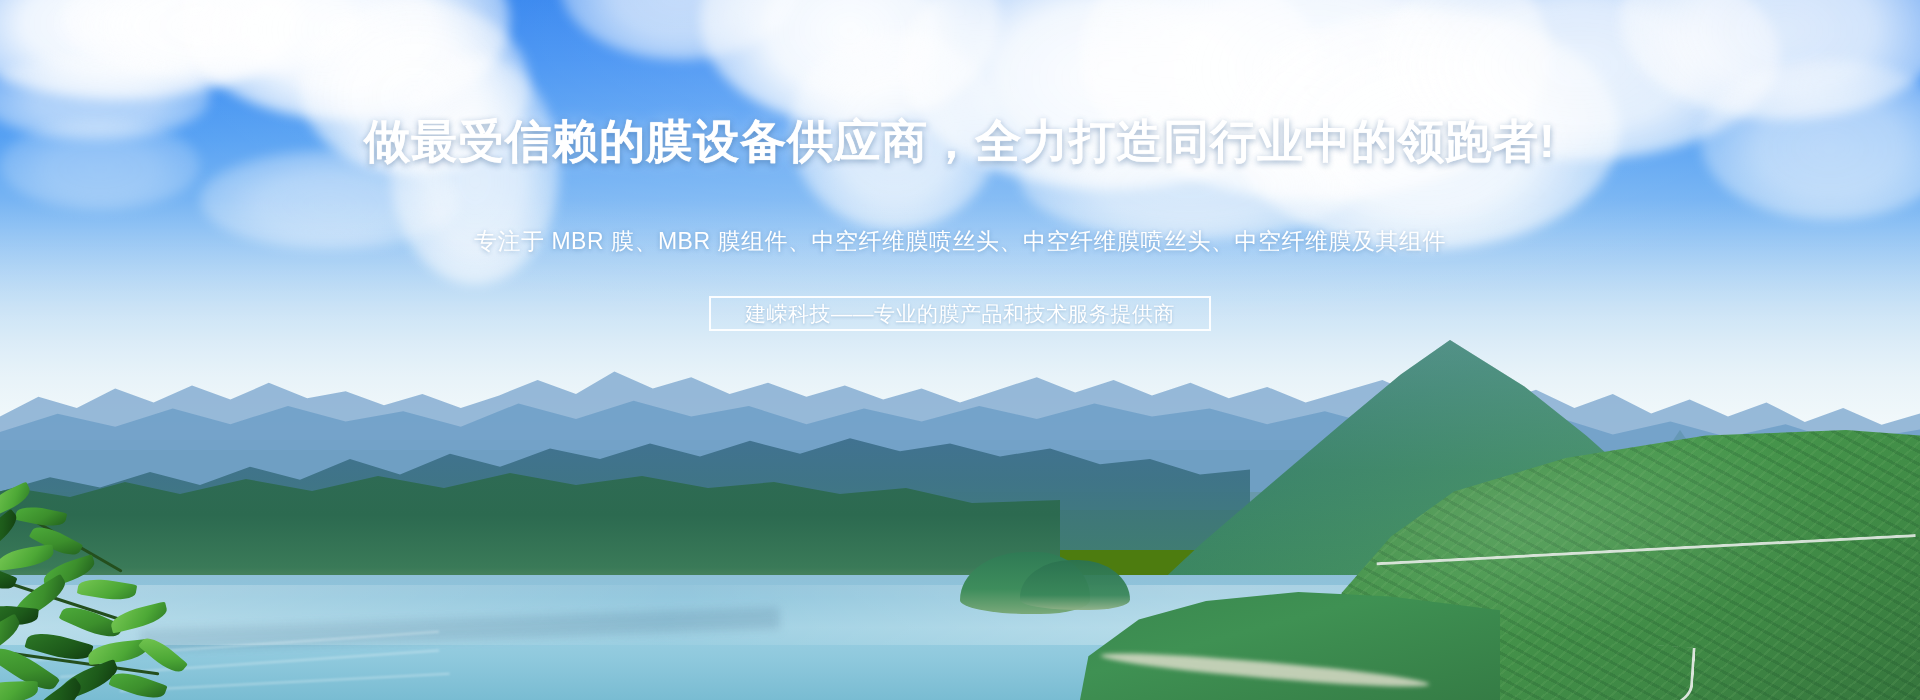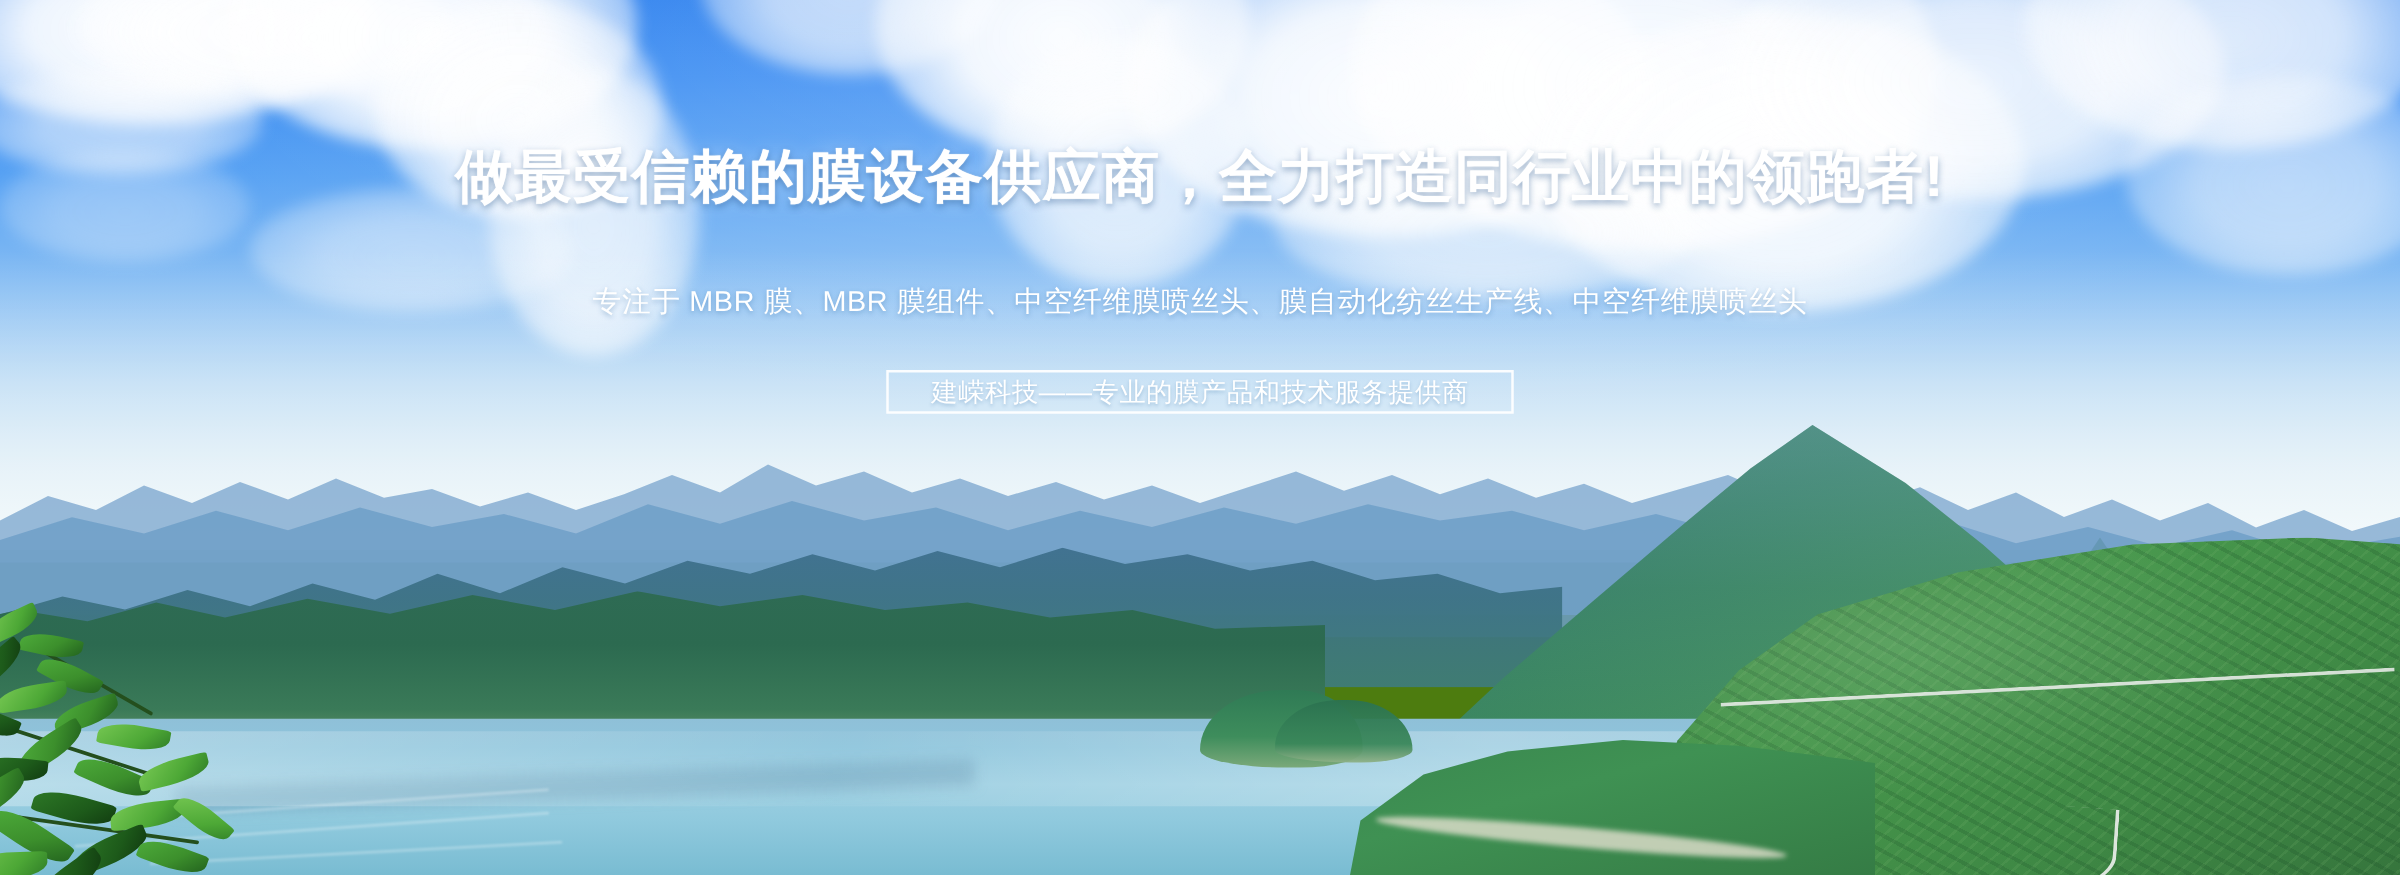--- a/index.html
+++ b/index.html
@@ -382,20 +382,20 @@
     <div class="leaf" style="left:108px; top:272px; width:62px; height:20px; transform:rotate(8deg);"></div>
     <div class="leaf l" style="left:168px; top:216px; width:50px; height:18px; transform:rotate(40deg);"></div>
 
   </div>
 
   <div class="glow-top"></div>
 
   <div class="overlay">
     <div class="headline">做最受信赖的膜设备供应商，全力打造同行业中的领跑者!</div>
 
-    <div class="subtitle">专注于 MBR 膜、MBR 膜组件、中空纤维膜喷丝头、膜自动化纺丝生产线、中空纤维膜喷丝头</div>
+    <div class="subtitle">专注于 MBR 膜、MBR 膜组件、中空纤维膜喷丝头、中空纤维膜喷丝头、中空纤维膜及其组件</div>
 
     <div class="tagline-wrap">
       <div class="tagline-box">建嵘科技——专业的膜产品和技术服务提供商</div>
     </div>
   </div>
 
 </div>
 
 </body></html>

